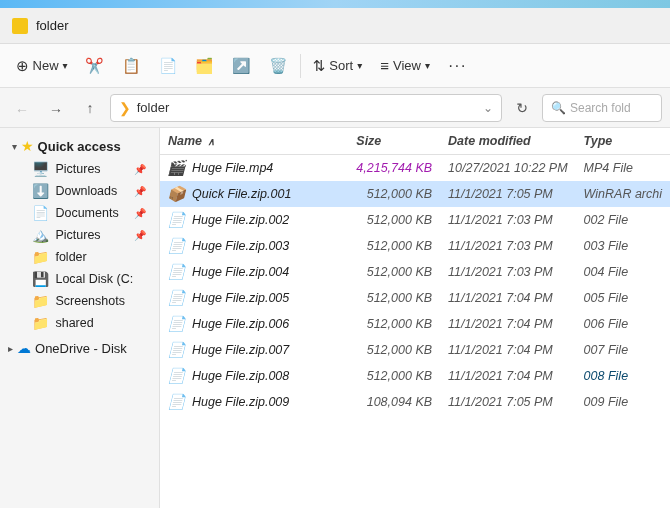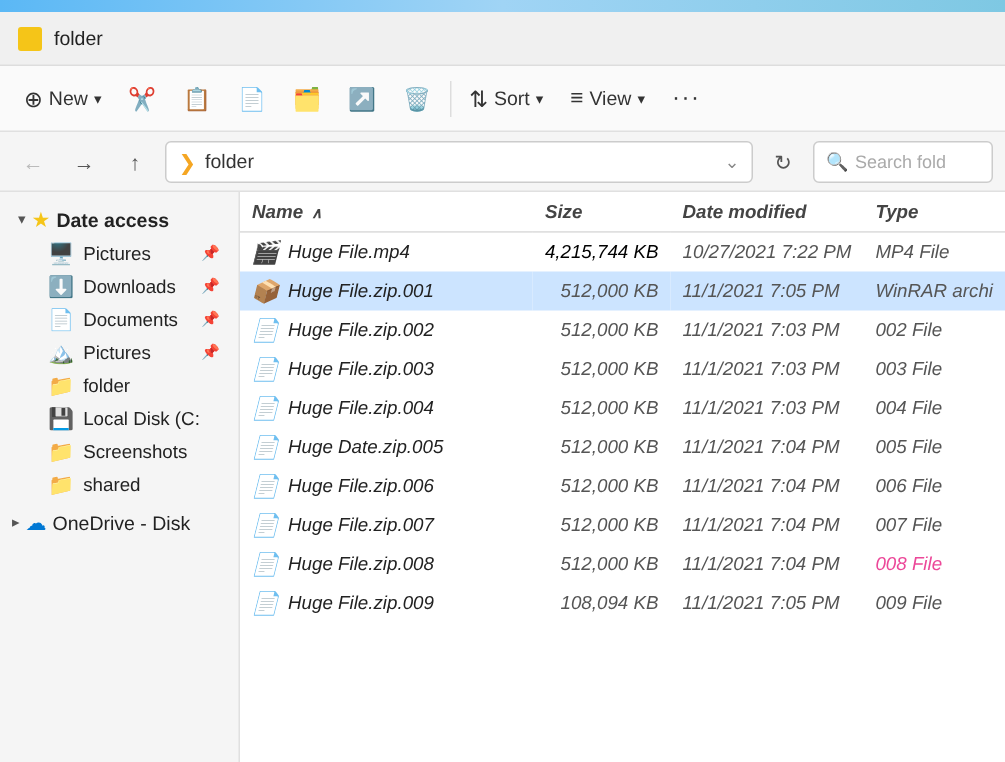--- a/index.html
+++ b/index.html
@@ -337,21 +337,21 @@
   </div>
 </div>
 
 <div class="main">
 
   <div class="sidebar">
     <div class="sidebar-section">
       <div class="sidebar-header">
         <span class="sidebar-chevron">▾</span>
         <span class="sidebar-header-icon" style="color:#f5c518;">★</span>
-        <span class="sidebar-header-label">Date access</span>
+        <span class="sidebar-header-label">Quick access</span>
       </div>
 
       <div id="sidebar-items-container">
           <div class="sidebar-item">
             <span class="sidebar-item-icon">🖥️</span>
             <span class="sidebar-item-label">Pictures</span>
             <span class="sidebar-pin">📌</span>
           </div>
           <div class="sidebar-item">
             <span class="sidebar-item-icon">⬇️</span>
@@ -416,29 +416,29 @@
         </tr>
       </thead>
       <tbody id="file-table-body">
       <tr>
             <td>
               <div class="file-name-cell">
                 <span class="file-icon">🎬</span>
                 <span>Huge File.mp4</span>
               </div>
             </td>
-            <td class="td-size" style="text-align: center; color: #000000;">4,215,744 KB</td>
-            <td style="color: rgb(85, 85, 85);">10/27/2021 7:22 PM</td>
+            <td class="td-size" style="text-align: center; color: #a21caf;">4,215,744 KB</td>
+            <td style="color: rgb(85, 85, 85);">10/27/2021 10:22 PM</td>
             <td style="color: rgb(85, 85, 85);">MP4 File</td>
           </tr>
           <tr class="selected">
             <td>
               <div class="file-name-cell">
                 <span class="file-icon">📦</span>
-                <span style="font-weight: 500;">Huge File.zip.001</span>
+                <span style="font-weight: 500;">Quick File.zip.001</span>
               </div>
             </td>
             <td class="td-size" style="text-align: right; color: rgb(85, 85, 85);">512,000 KB</td>
             <td style="color: rgb(85, 85, 85);">11/1/2021 7:05 PM</td>
             <td style="color: rgb(85, 85, 85);">WinRAR archi</td>
           </tr>
           <tr>
             <td>
               <div class="file-name-cell">
                 <span class="file-icon">📄</span>
@@ -468,21 +468,21 @@
               </div>
             </td>
             <td class="td-size" style="text-align: right; color: rgb(85, 85, 85);">512,000 KB</td>
             <td style="color: rgb(85, 85, 85);">11/1/2021 7:03 PM</td>
             <td style="color: rgb(85, 85, 85);">004 File</td>
           </tr>
           <tr>
             <td>
               <div class="file-name-cell">
                 <span class="file-icon">📄</span>
-                <span>Huge Date.zip.005</span>
+                <span>Huge File.zip.005</span>
               </div>
             </td>
             <td class="td-size" style="text-align: right; color: rgb(85, 85, 85);">512,000 KB</td>
             <td style="color: rgb(85, 85, 85);">11/1/2021 7:04 PM</td>
             <td style="color: rgb(85, 85, 85);">005 File</td>
           </tr>
           <tr>
             <td>
               <div class="file-name-cell">
                 <span class="file-icon">📄</span>
@@ -506,21 +506,21 @@
           </tr>
           <tr>
             <td>
               <div class="file-name-cell">
                 <span class="file-icon">📄</span>
                 <span>Huge File.zip.008</span>
               </div>
             </td>
             <td class="td-size" style="text-align: right; color: rgb(85, 85, 85);">512,000 KB</td>
             <td style="color: rgb(85, 85, 85);">11/1/2021 7:04 PM</td>
-            <td style="color: #ec4899; margin-left: 20px;">008 File</td>
+            <td style="color: #0c4a6e; margin-left: 20px;">008 File</td>
           </tr>
           <tr>
             <td>
               <div class="file-name-cell">
                 <span class="file-icon">📄</span>
                 <span>Huge File.zip.009</span>
               </div>
             </td>
             <td class="td-size" style="text-align: right; color: rgb(85, 85, 85);">108,094 KB</td>
             <td style="color: rgb(85, 85, 85);">11/1/2021 7:05 PM</td>

